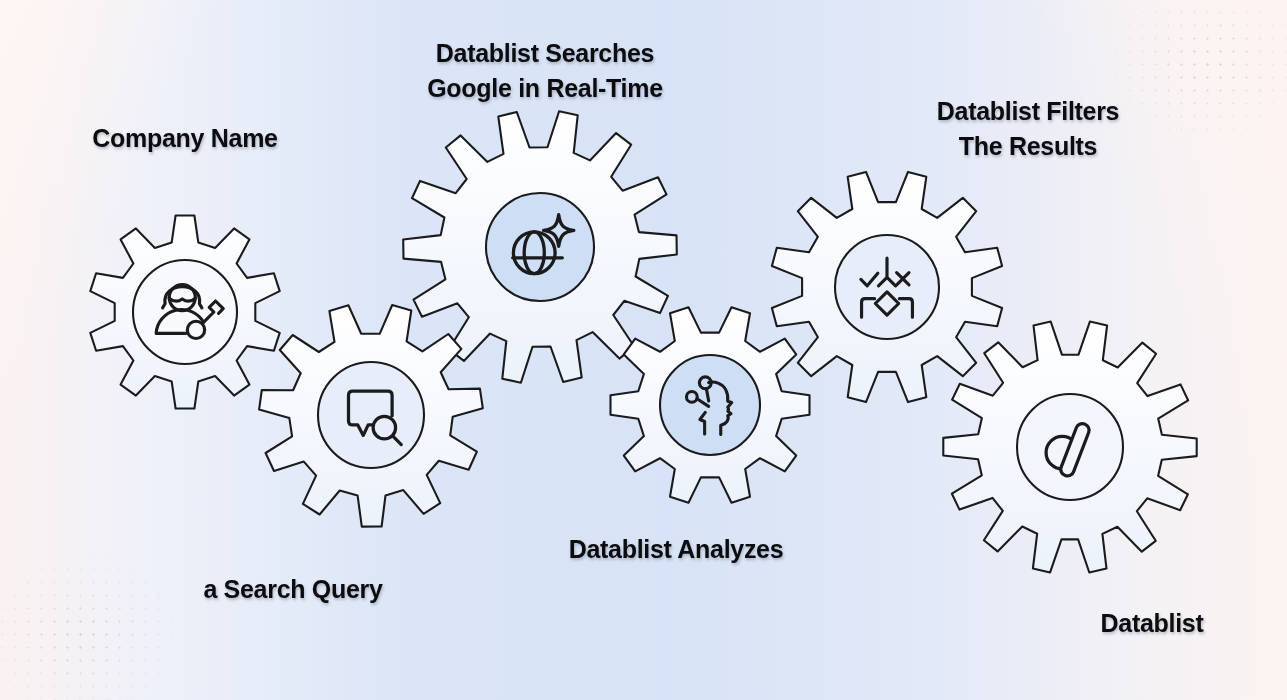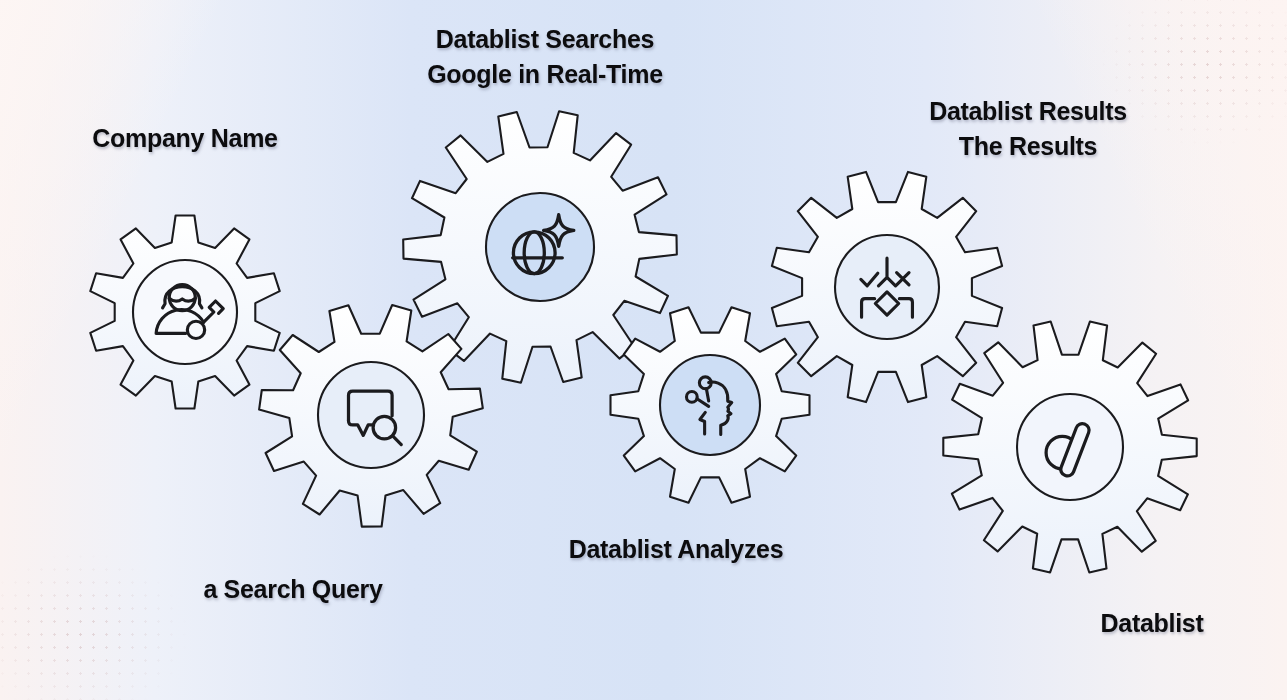--- a/index.html
+++ b/index.html
@@ -161,28 +161,28 @@
     <circle cx="26.5" cy="36" r="11.5"></circle>
     <rect class="fill-pale" x="-4.7" y="-19.5" width="9.4" height="39" rx="4.5" transform="translate(35.5,34) rotate(21)"></rect>
   </svg>
 
   <div class="label" style="left:185px;top:121px">
     <div>Company Name</div>
   </div>
   <div class="label" style="left:293px;top:572px">
     <div>a Search Query</div>
   </div>
-  <div class="label" style="left:545px;top:22px">
+  <div class="label" style="left:545px;top:36px">
     <div>Datablist Searches</div>
     <div>Google in Real-Time</div>
   </div>
   <div class="label" style="left:676px;top:532px">
     <div>Datablist Analyzes</div>
   </div>
   <div class="label" style="left:1028px;top:94px">
-    <div>Datablist Results</div>
+    <div>Datablist Filters</div>
     <div>The Results</div>
   </div>
   <div class="label" style="left:1152px;top:606px">
     <div>Datablist</div>
   </div>
 
 </div>
 
 </body></html>

